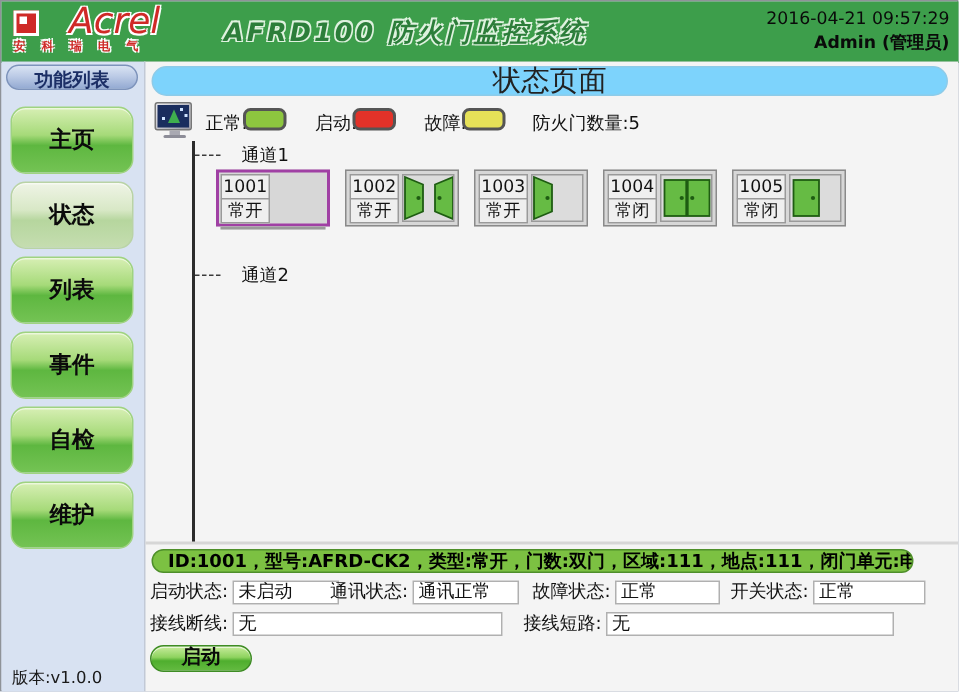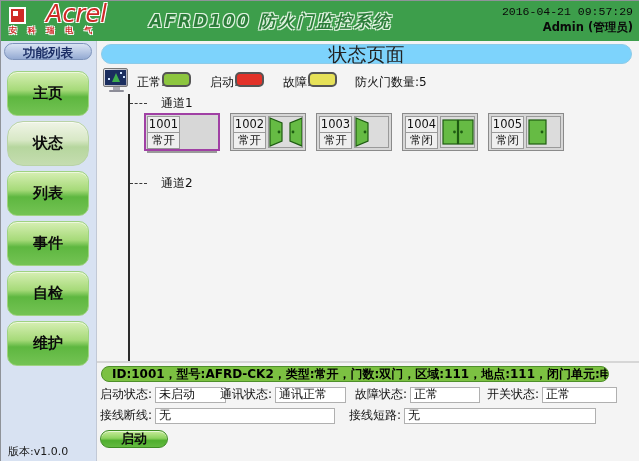--- a/index.html
+++ b/index.html
@@ -13,21 +13,21 @@
   .logo-mark{width:13px;height:13px;background:#cf2a27;border:2px solid #fff;margin-top:3px;position:relative;}
   .logo-mark:after{content:"";position:absolute;left:2px;top:2px;width:5px;height:5px;background:#fff;}
   .logo-brand{font-size:24px;font-weight:normal;font-style:italic;color:#cf2a27;line-height:20px;margin-left:20px;
     text-shadow:-1px -1px 0 #fff,1px -1px 0 #fff,-1px 1px 0 #fff,1px 1px 0 #fff;}
   .logo-sub{font-size:8px;font-weight:bold;color:#cf2a27;letter-spacing:4px;white-space:nowrap;margin-top:1px;
     text-shadow:-1px -1px 0 #fff,1px -1px 0 #fff,-1px 1px 0 #fff,1px 1px 0 #fff;}
   .app-title{position:absolute;left:112px;top:9px;width:315px;text-align:center;font-size:17px;font-weight:bold;font-style:italic;
     letter-spacing:2px;color:#2c7e3a;white-space:nowrap;
     text-shadow:-1px -1px 0 #dff2df,1px -1px 0 #dff2df,-1px 1px 0 #dff2df,1px 1px 0 #dff2df;}
   .header-right{position:absolute;right:7px;top:4px;text-align:right;color:#0a0a0a;}
-  .header-date{font-size:11.5px;font-family:Liberation Mono, monospace;}
+  .header-date{font-size:11.5px;}
   .header-user{font-size:11.5px;font-weight:bold;margin-top:2px;}
 
   
   .sidebar{position:absolute;left:0;top:40px;width:95px;height:421px;background:#d8e2f2;}
   .func-tab{position:absolute;left:3px;top:2px;width:88px;height:17px;border-radius:9px;
     background:linear-gradient(180deg,#d9e3f3 0%,#bccbe6 45%,#94aad2 100%);
     border:1px solid #7d93bb;box-sizing:border-box;text-align:center;line-height:18px;
     font-size:12.5px;font-weight:bold;color:#1c2f66;}
   .side-btn{position:absolute;left:6px;width:82px;height:45px;border-radius:10px;box-sizing:border-box;
     border:1px solid #9fd381;text-align:center;line-height:43px;font-size:15px;font-weight:bold;color:#0b0b0b;
@@ -101,21 +101,21 @@
     <div class="header-right">
       <div class="header-date">2016-04-21 09:57:29</div>
       <div class="header-user">Admin (管理员)</div>
     </div>
   </div>
 
   <div class="sidebar">
     <div class="func-tab">功能列表</div>
     <div id="side-buttons">
         <div class="side-btn" style="top: 30px;">主页</div>
-        <div class="side-btn active" style="top: 80px; border-radius: 16px;">状态</div>
+        <div class="side-btn active" style="top: 80px;">状态</div>
         <div class="side-btn" style="top: 130px;">列表</div>
         <div class="side-btn" style="top: 180px;">事件</div>
         <div class="side-btn" style="top: 230px;">自检</div>
         <div class="side-btn" style="top: 280px;">维护</div>
       </div>
     <div class="version">版本:v1.0.0</div>
   </div>
 
   <div class="main">
     <div class="page-title">状态页面</div>

